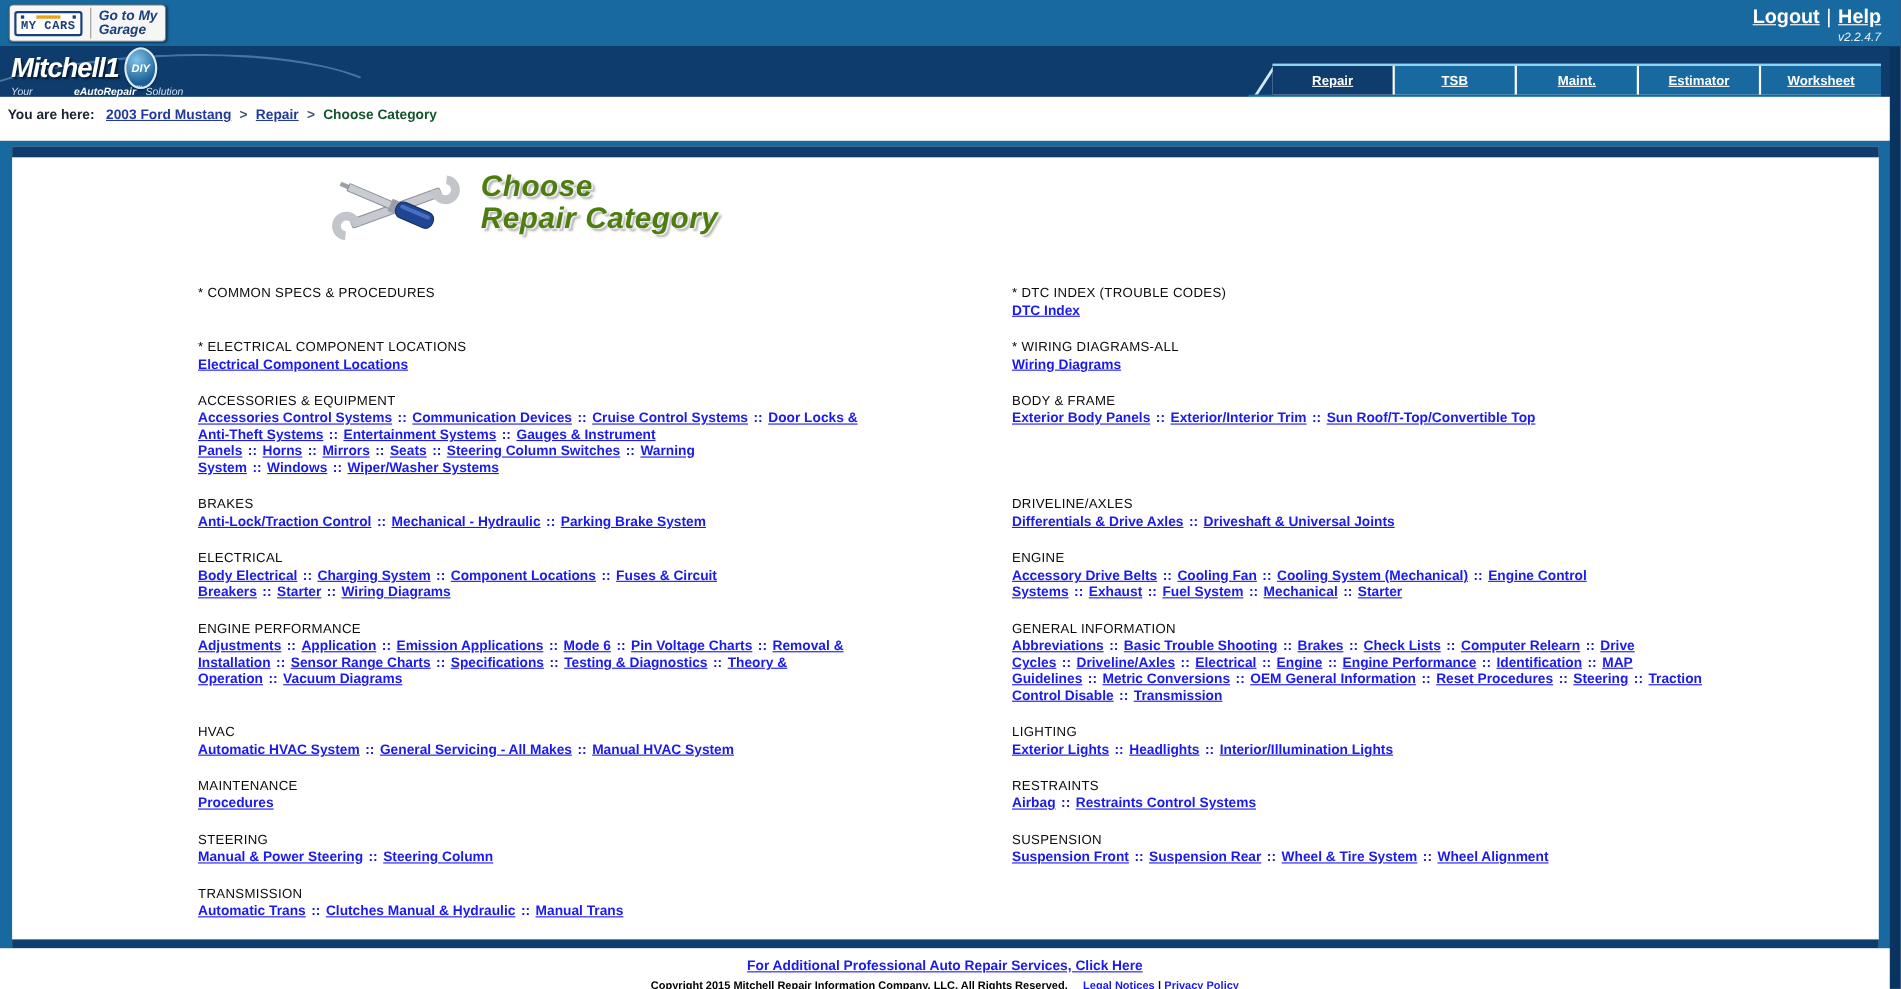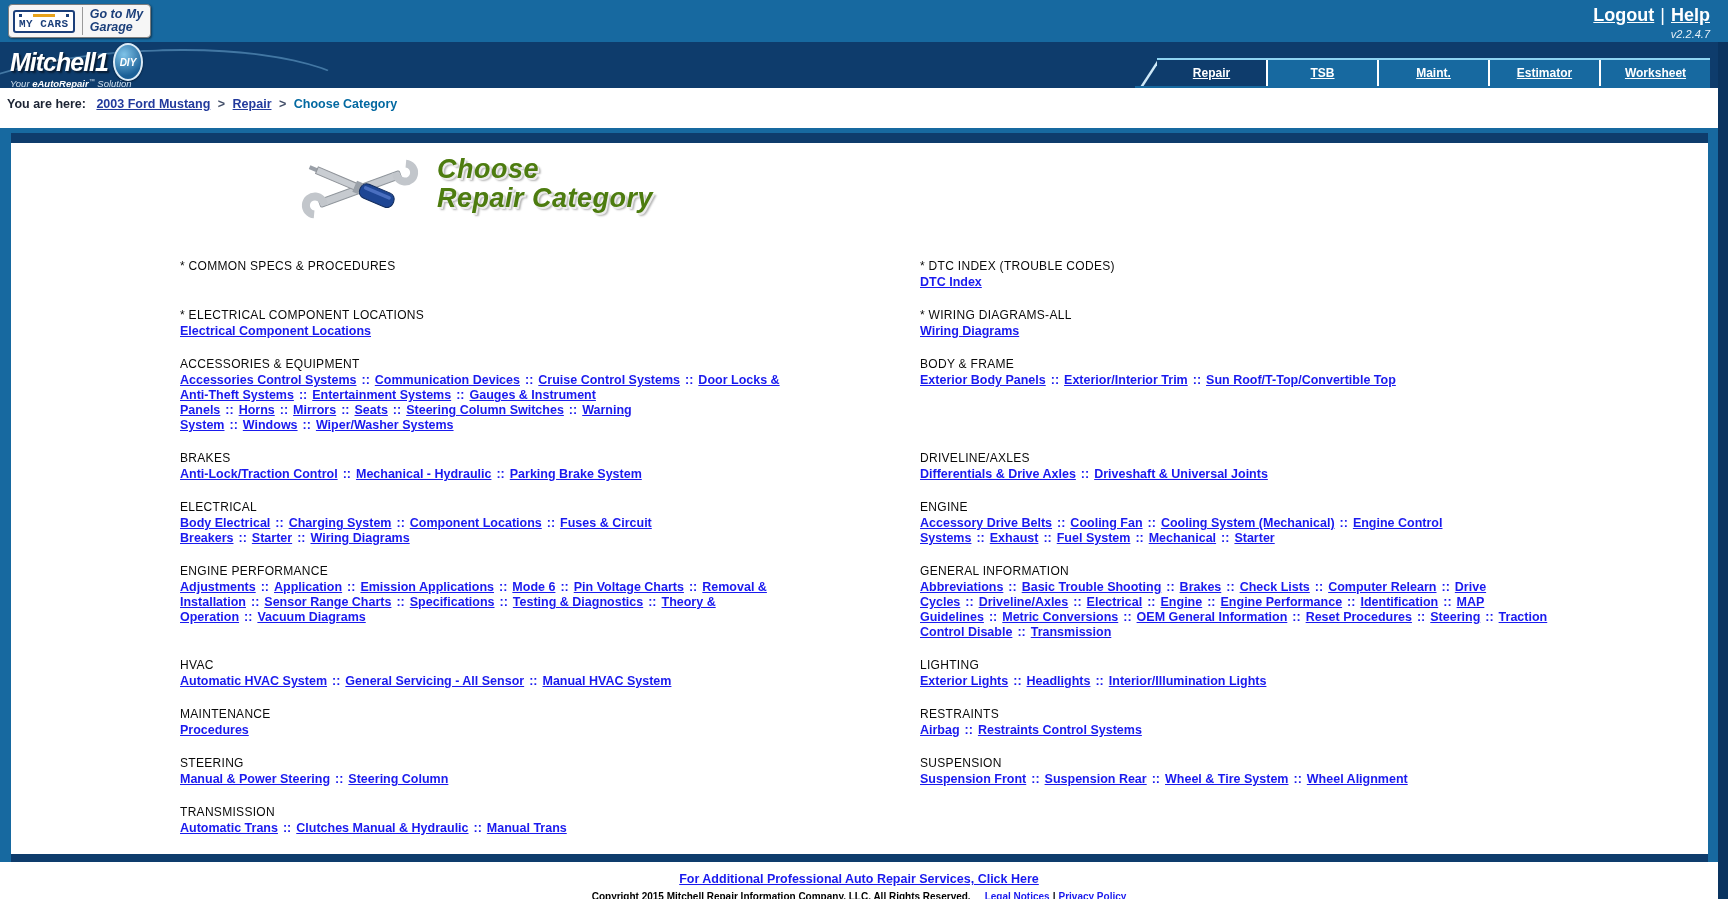--- a/index.html
+++ b/index.html
@@ -52,21 +52,21 @@
     text-align:right;
   }
   .diy-badge {
     width:30px; height:38px; border-radius:50%;
     background:radial-gradient(circle at 35% 28%, #7fc3e8, #1a5f96 72%);
     border:2px solid #dcebf6; box-shadow:0 1px 2px rgba(0,0,0,.5);
     color:#fff; font-size:10px; font-weight:bold; font-style:italic;
     display:flex; align-items:center; justify-content:center;
   }
   .tagline { font-size:9.5px; font-style:italic; color:#d2e2f0; margin-top:-3px; }
-  .tagline b { color:#fff; }
+  .tagline b { color:#fff;margin-left:35px; }
   .tagline sup { font-size:6px; }
 
   
   .tabbar { position:absolute; right:8px; bottom:-4px; }
   .tab-row { display:flex; align-items:flex-end; }
   .slant { width:30px; height:28px; position:relative; overflow:hidden; }
   .slant::after {
     content:''; position:absolute; left:22px; top:-2px; width:30px; height:34px;
     border-left:3px solid #cfe9f8; transform:skewX(-33deg);
   }
@@ -77,21 +77,21 @@
     text-decoration:underline; cursor:pointer;
   }
   .tab.active { background:#0e3c6c; }
   .tab-strip { height:6px; background:#1769a0; margin-left:8px; }
 
   
   .crumbbar { height:40px; background:#ffffff; position:relative; }
   .crumbs { padding:9px 0 0 7px; font-size:12.5px; font-weight:bold; color:#1c2433; }
   .crumbs a { color:#223a9c; text-decoration:underline; cursor:pointer; }
   .crumb-sep { color:#44506a; margin:0 4px; font-weight:bold; }
-  .crumb-current { color:#0369a1; }
+  .crumb-current { color:#14532d; }
   .searchbox {
     position:absolute; right:5px; top:4px; width:252px; height:31px;
     background:#fdfdfd; border:1px solid #b3b3b3;
     display:flex; align-items:center; padding:0 4px; gap:7px;
   }
   .searchbox input {
     width:186px; height:21px; border:1px solid #7d7d7d; font-size:12px;
     font-family:"Liberation Sans",sans-serif; padding:1px 3px; outline:none;
   }
   .search-btn {
@@ -260,21 +260,21 @@
           <div class="cat-cell">
             <div class="cat-heading">ENGINE PERFORMANCE</div>
             <div class="cat-links"><a class="cat-link">Adjustments</a><span class="sep">::</span><a class="cat-link">Application</a><span class="sep">::</span><a class="cat-link">Emission Applications</a><span class="sep">::</span><a class="cat-link">Mode 6</a><span class="sep">::</span><a class="cat-link">Pin Voltage Charts</a><span class="sep">::</span><a class="cat-link">Removal &amp; Installation</a><span class="sep">::</span><a class="cat-link">Sensor Range Charts</a><span class="sep">::</span><a class="cat-link">Specifications</a><span class="sep">::</span><a class="cat-link">Testing &amp; Diagnostics</a><span class="sep">::</span><a class="cat-link">Theory &amp; Operation</a><span class="sep">::</span><a class="cat-link">Vacuum Diagrams</a></div>
           </div>
           <div class="cat-cell">
             <div class="cat-heading">GENERAL INFORMATION</div>
             <div class="cat-links"><a class="cat-link">Abbreviations</a><span class="sep">::</span><a class="cat-link">Basic Trouble Shooting</a><span class="sep">::</span><a class="cat-link">Brakes</a><span class="sep">::</span><a class="cat-link">Check Lists</a><span class="sep">::</span><a class="cat-link">Computer Relearn</a><span class="sep">::</span><a class="cat-link">Drive Cycles</a><span class="sep">::</span><a class="cat-link">Driveline/Axles</a><span class="sep">::</span><a class="cat-link">Electrical</a><span class="sep">::</span><a class="cat-link">Engine</a><span class="sep">::</span><a class="cat-link">Engine Performance</a><span class="sep">::</span><a class="cat-link">Identification</a><span class="sep">::</span><a class="cat-link">MAP Guidelines</a><span class="sep">::</span><a class="cat-link">Metric Conversions</a><span class="sep">::</span><a class="cat-link">OEM General Information</a><span class="sep">::</span><a class="cat-link">Reset Procedures</a><span class="sep">::</span><a class="cat-link">Steering</a><span class="sep">::</span><a class="cat-link">Traction Control Disable</a><span class="sep">::</span><a class="cat-link">Transmission</a></div>
           </div>
           <div class="cat-cell">
             <div class="cat-heading">HVAC</div>
-            <div class="cat-links"><a class="cat-link">Automatic HVAC System</a><span class="sep">::</span><a class="cat-link">General Servicing - All Sensor</a><span class="sep">::</span><a class="cat-link">Manual HVAC System</a></div>
+            <div class="cat-links"><a class="cat-link">Automatic HVAC System</a><span class="sep">::</span><a class="cat-link">General Servicing - All Makes</a><span class="sep">::</span><a class="cat-link">Manual HVAC System</a></div>
           </div>
           <div class="cat-cell">
             <div class="cat-heading">LIGHTING</div>
             <div class="cat-links"><a class="cat-link">Exterior Lights</a><span class="sep">::</span><a class="cat-link">Headlights</a><span class="sep">::</span><a class="cat-link">Interior/Illumination Lights</a></div>
           </div>
           <div class="cat-cell">
             <div class="cat-heading">MAINTENANCE</div>
             <div class="cat-links"><a class="cat-link">Procedures</a></div>
           </div>
           <div class="cat-cell">

